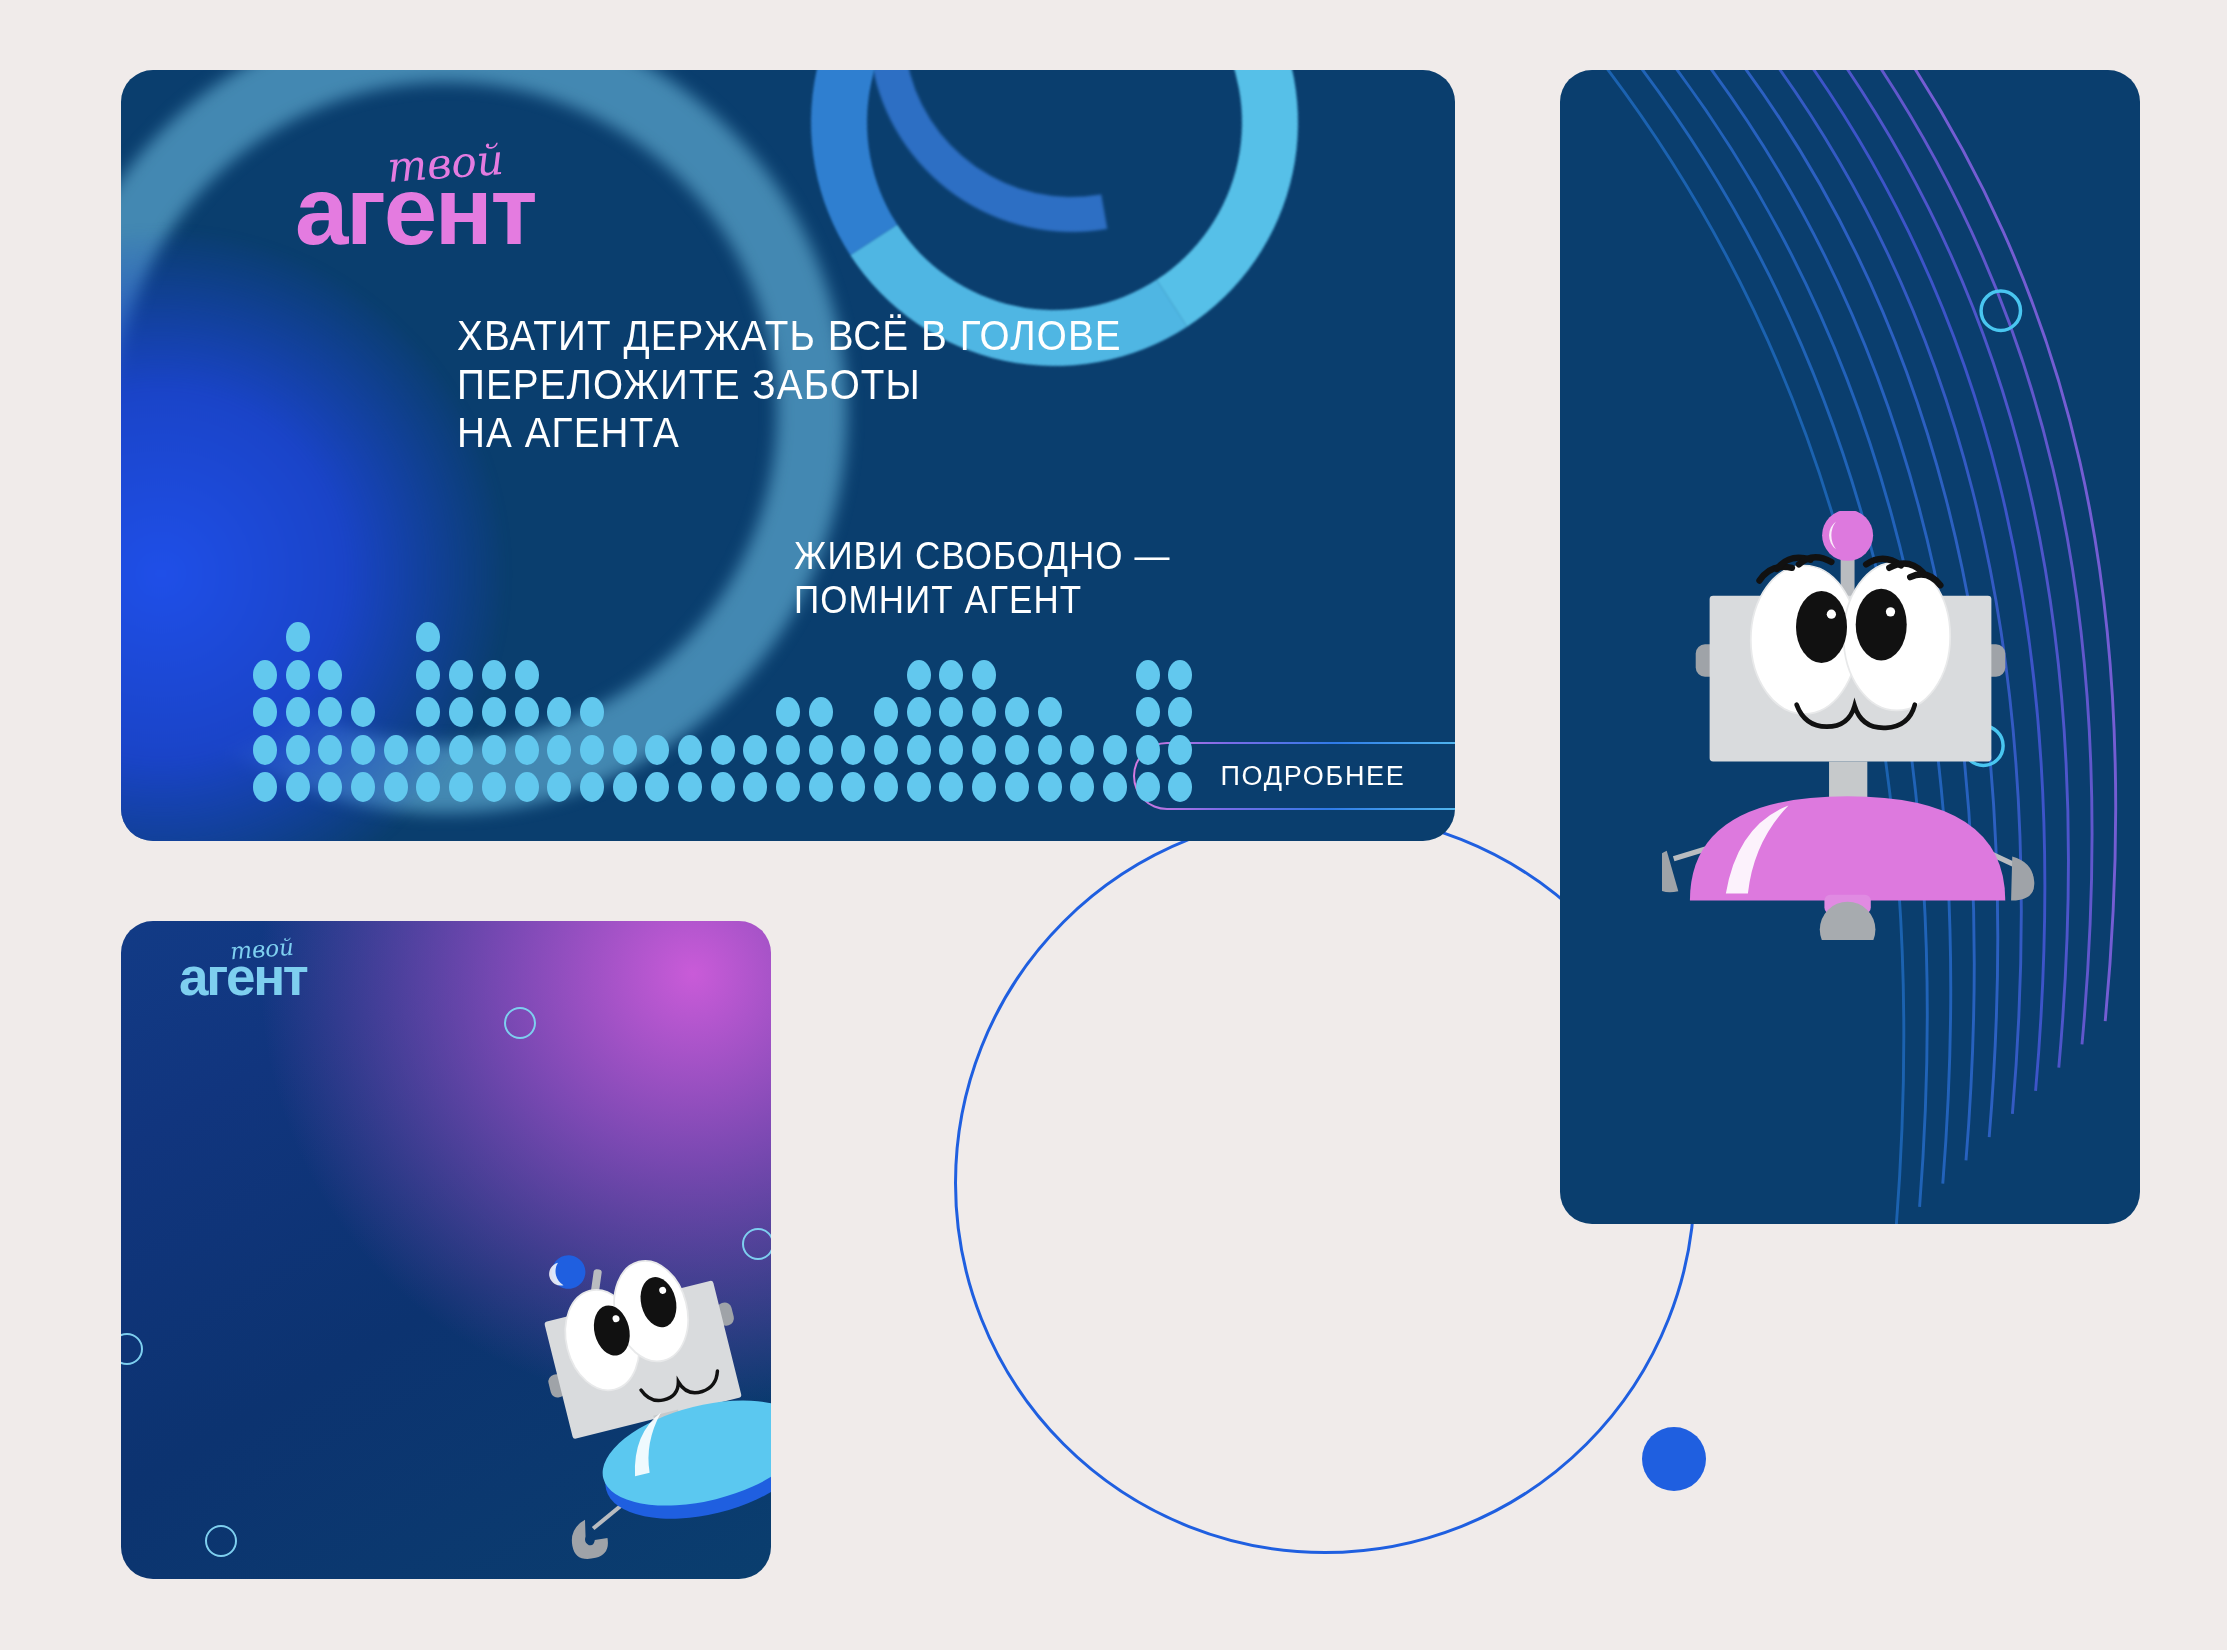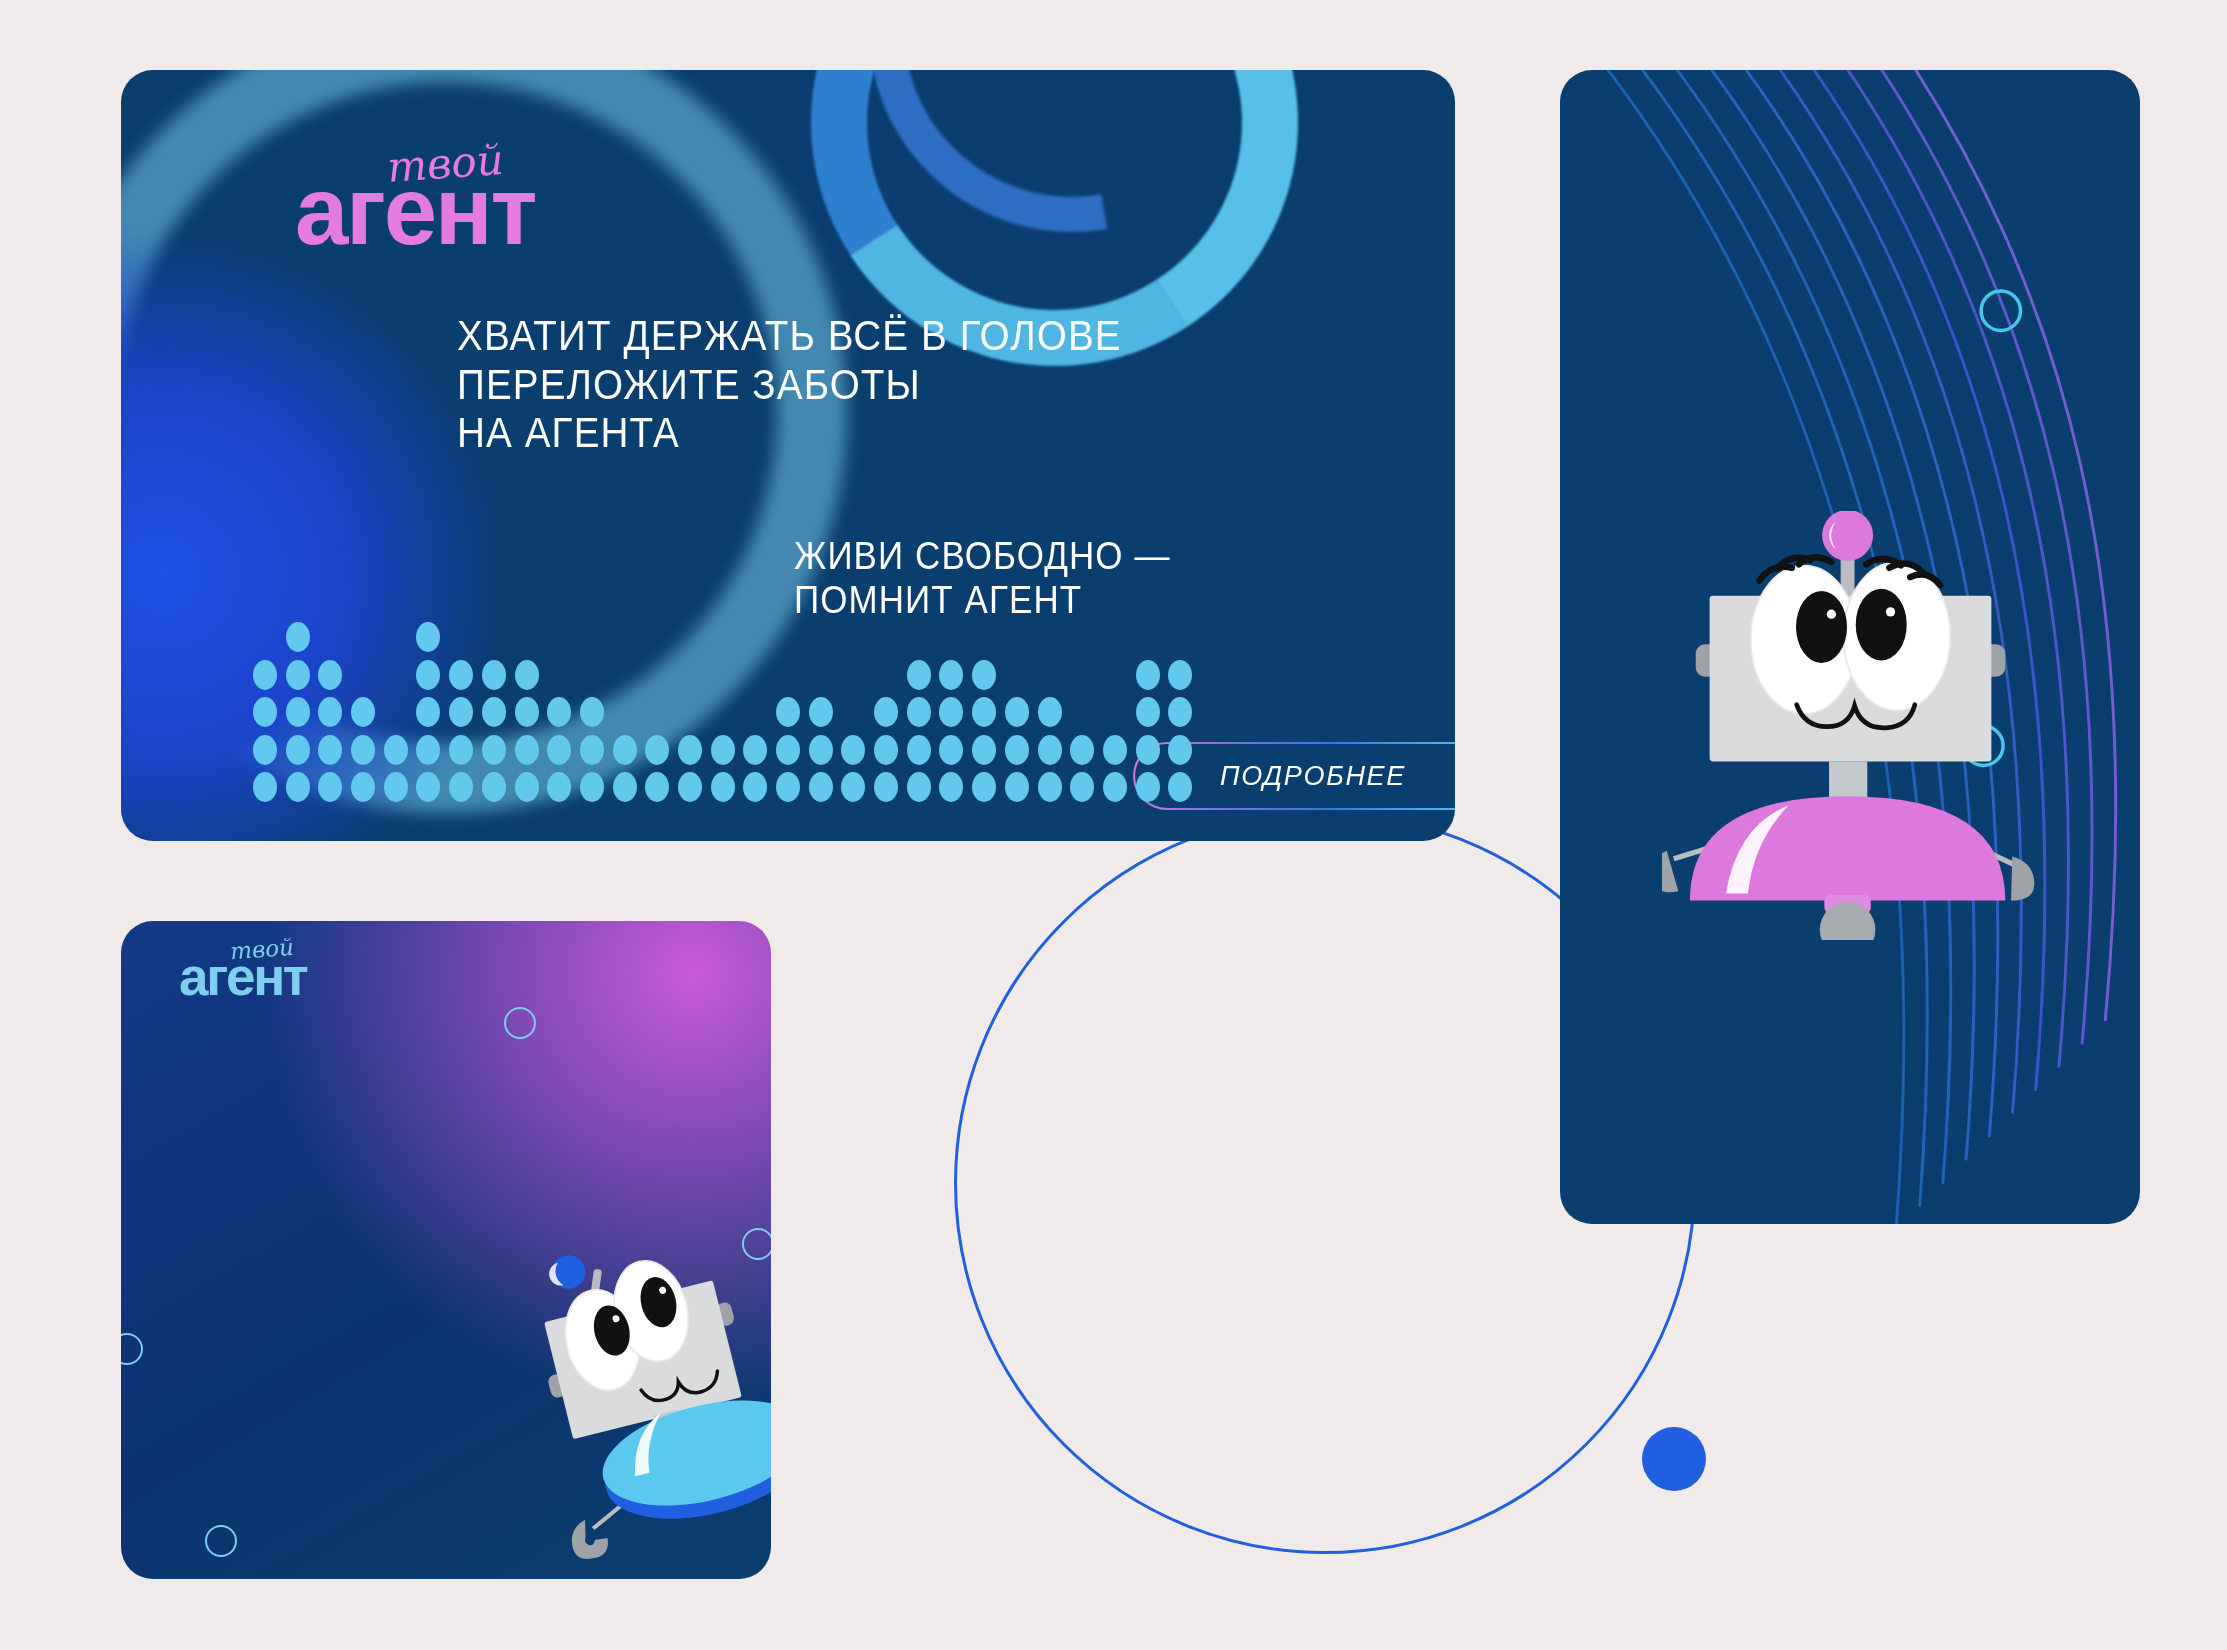--- a/index.html
+++ b/index.html
@@ -120,21 +120,21 @@
     color:#fff;
     letter-spacing:1.7px;
     border:2.9px solid transparent;
     background-image:linear-gradient(#0A3E6E,#0A3E6E),
                      linear-gradient(95deg,#D97AE0 0%,#7C6BE8 26%,#2F7BE8 55%,#5BC8F0 100%);
     background-origin:border-box;
     background-clip:padding-box,border-box;
     cursor:pointer;
   }
   #btn-hero {
-    left:1012px; top:672px; width:360px; height:68px; font-size:27px;font-style:italic;
+    left:1012px; top:672px; width:360px; height:68px; font-size:27px;
   }
 
   
   .dots { position:absolute; left:132px; bottom:39px; display:flex; align-items:flex-end; gap:8.7px; }
   .dots .col { display:flex; flex-direction:column-reverse; gap:7.5px; }
   .dots .d { width:24px; height:30px; border-radius:50%; background:#62C8EE; }
 
   
   #card-tall {
     left:1560px; top:70px;

